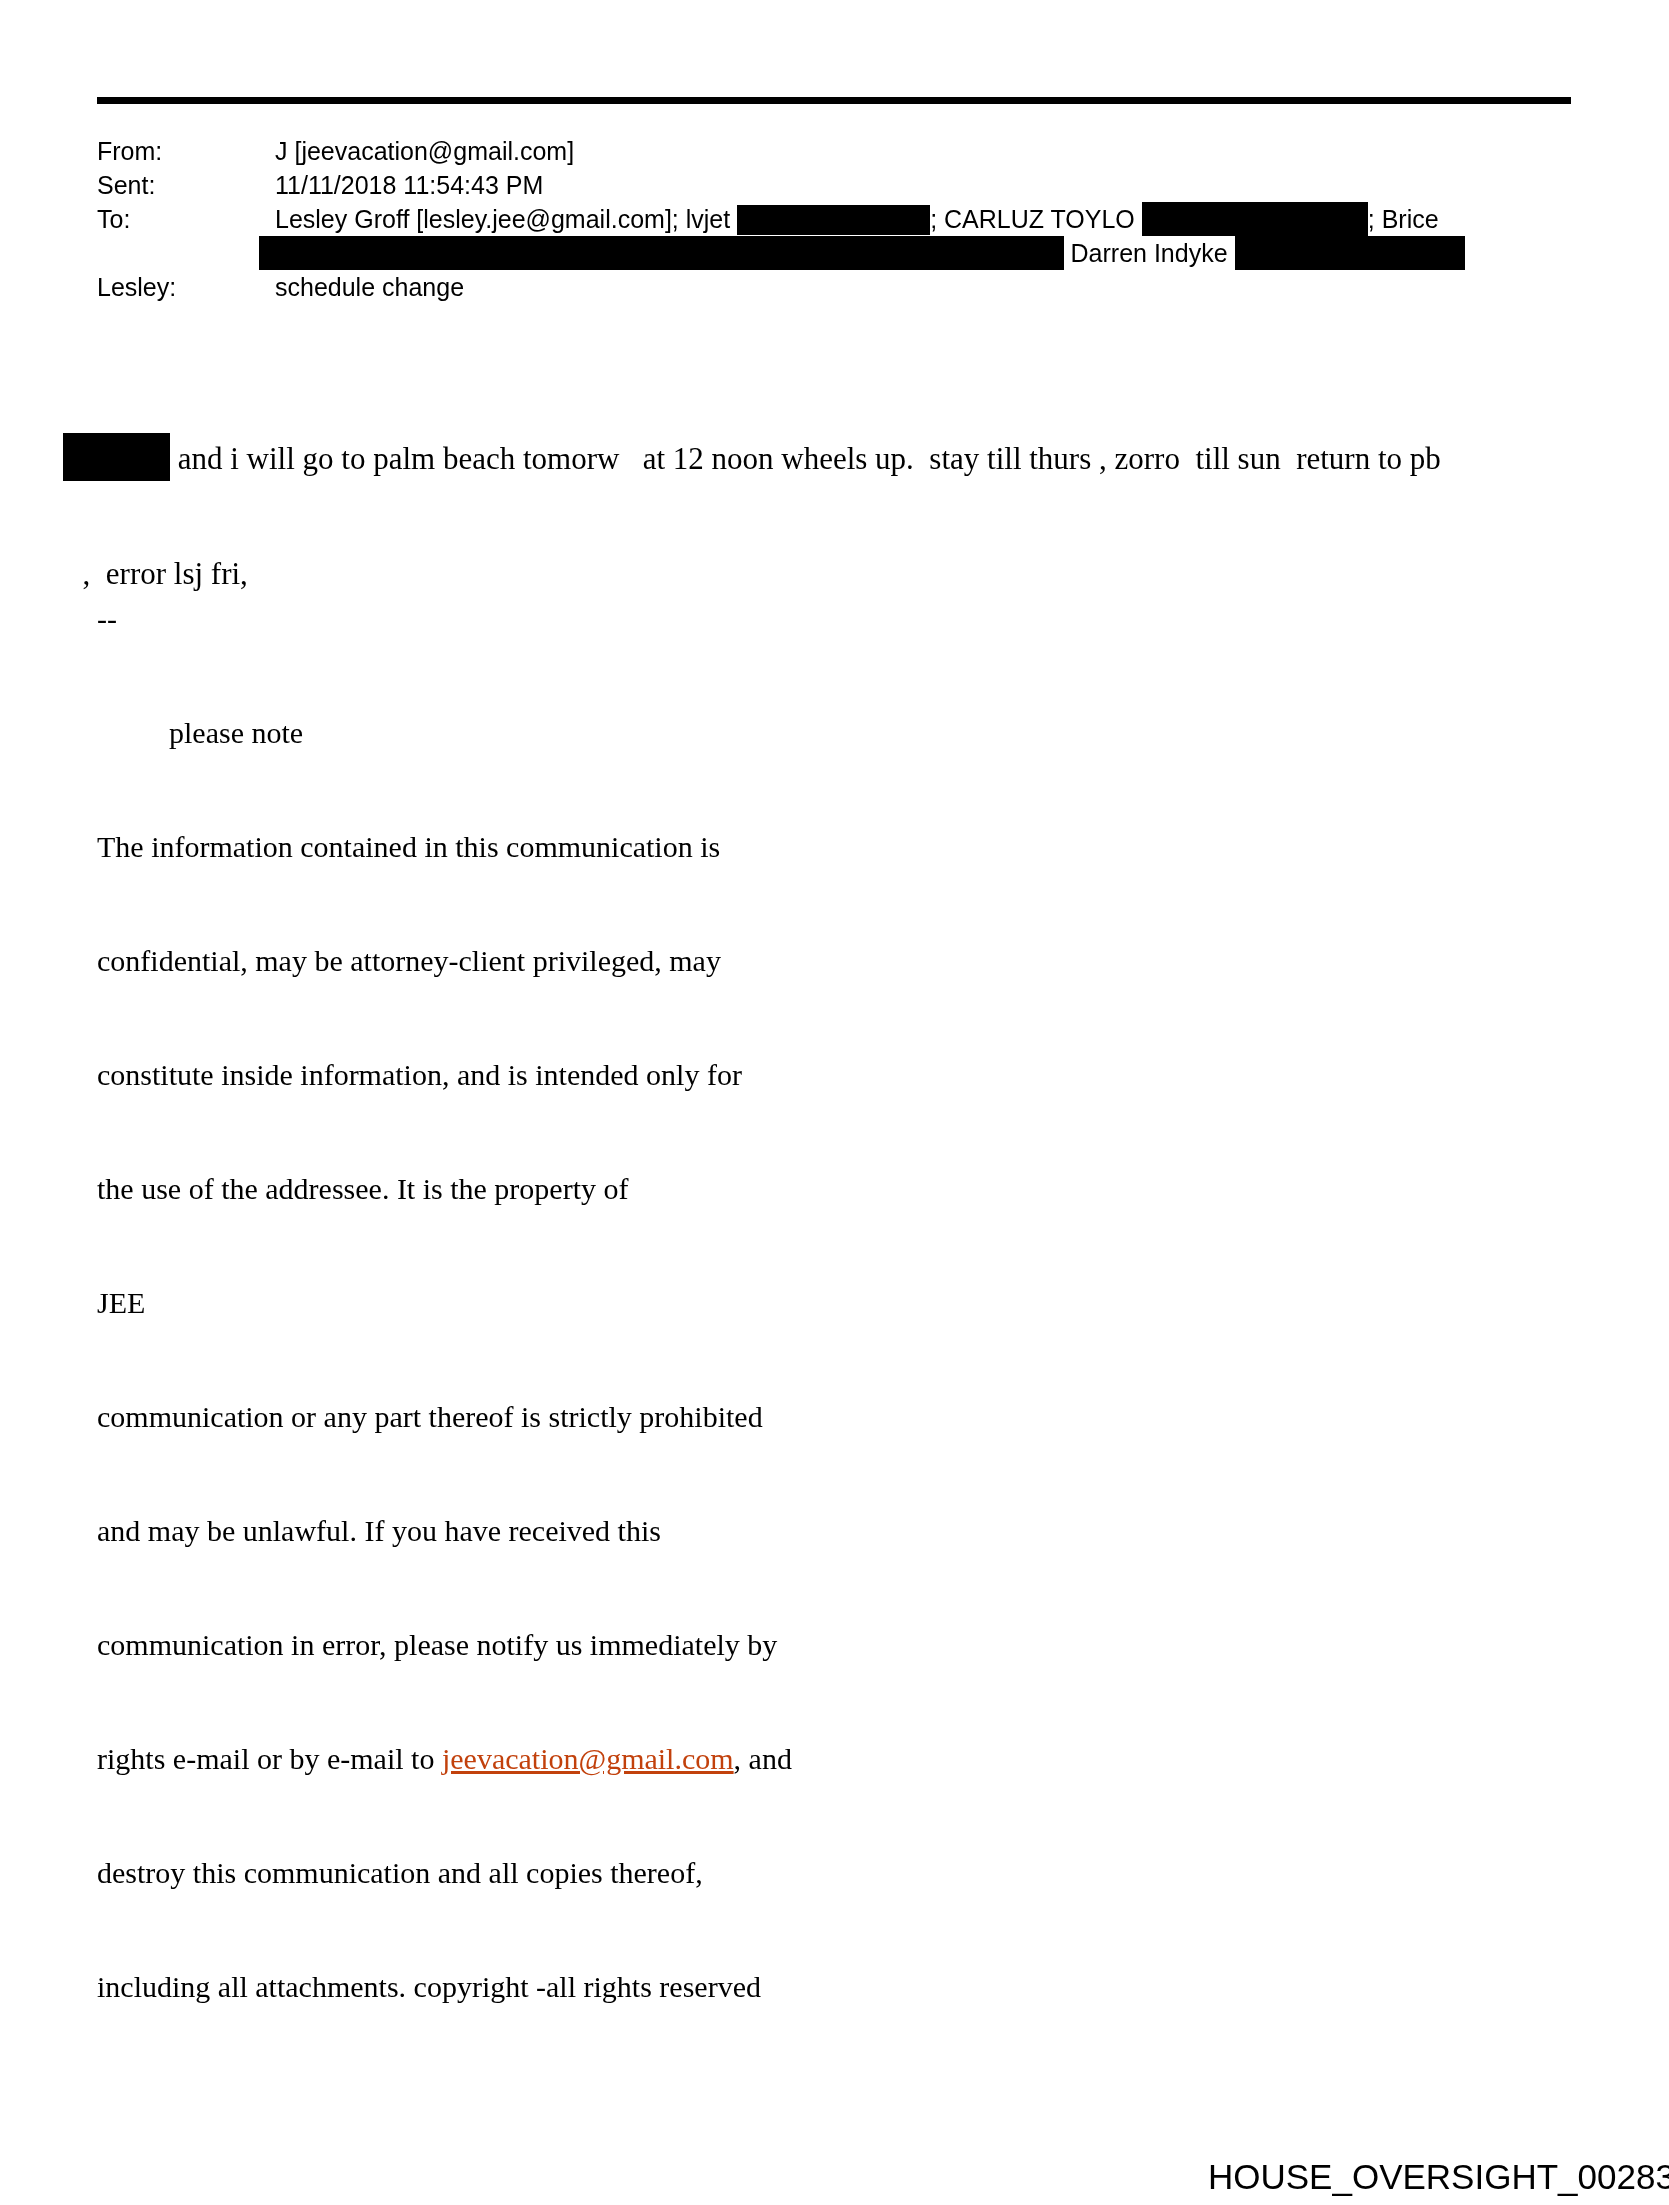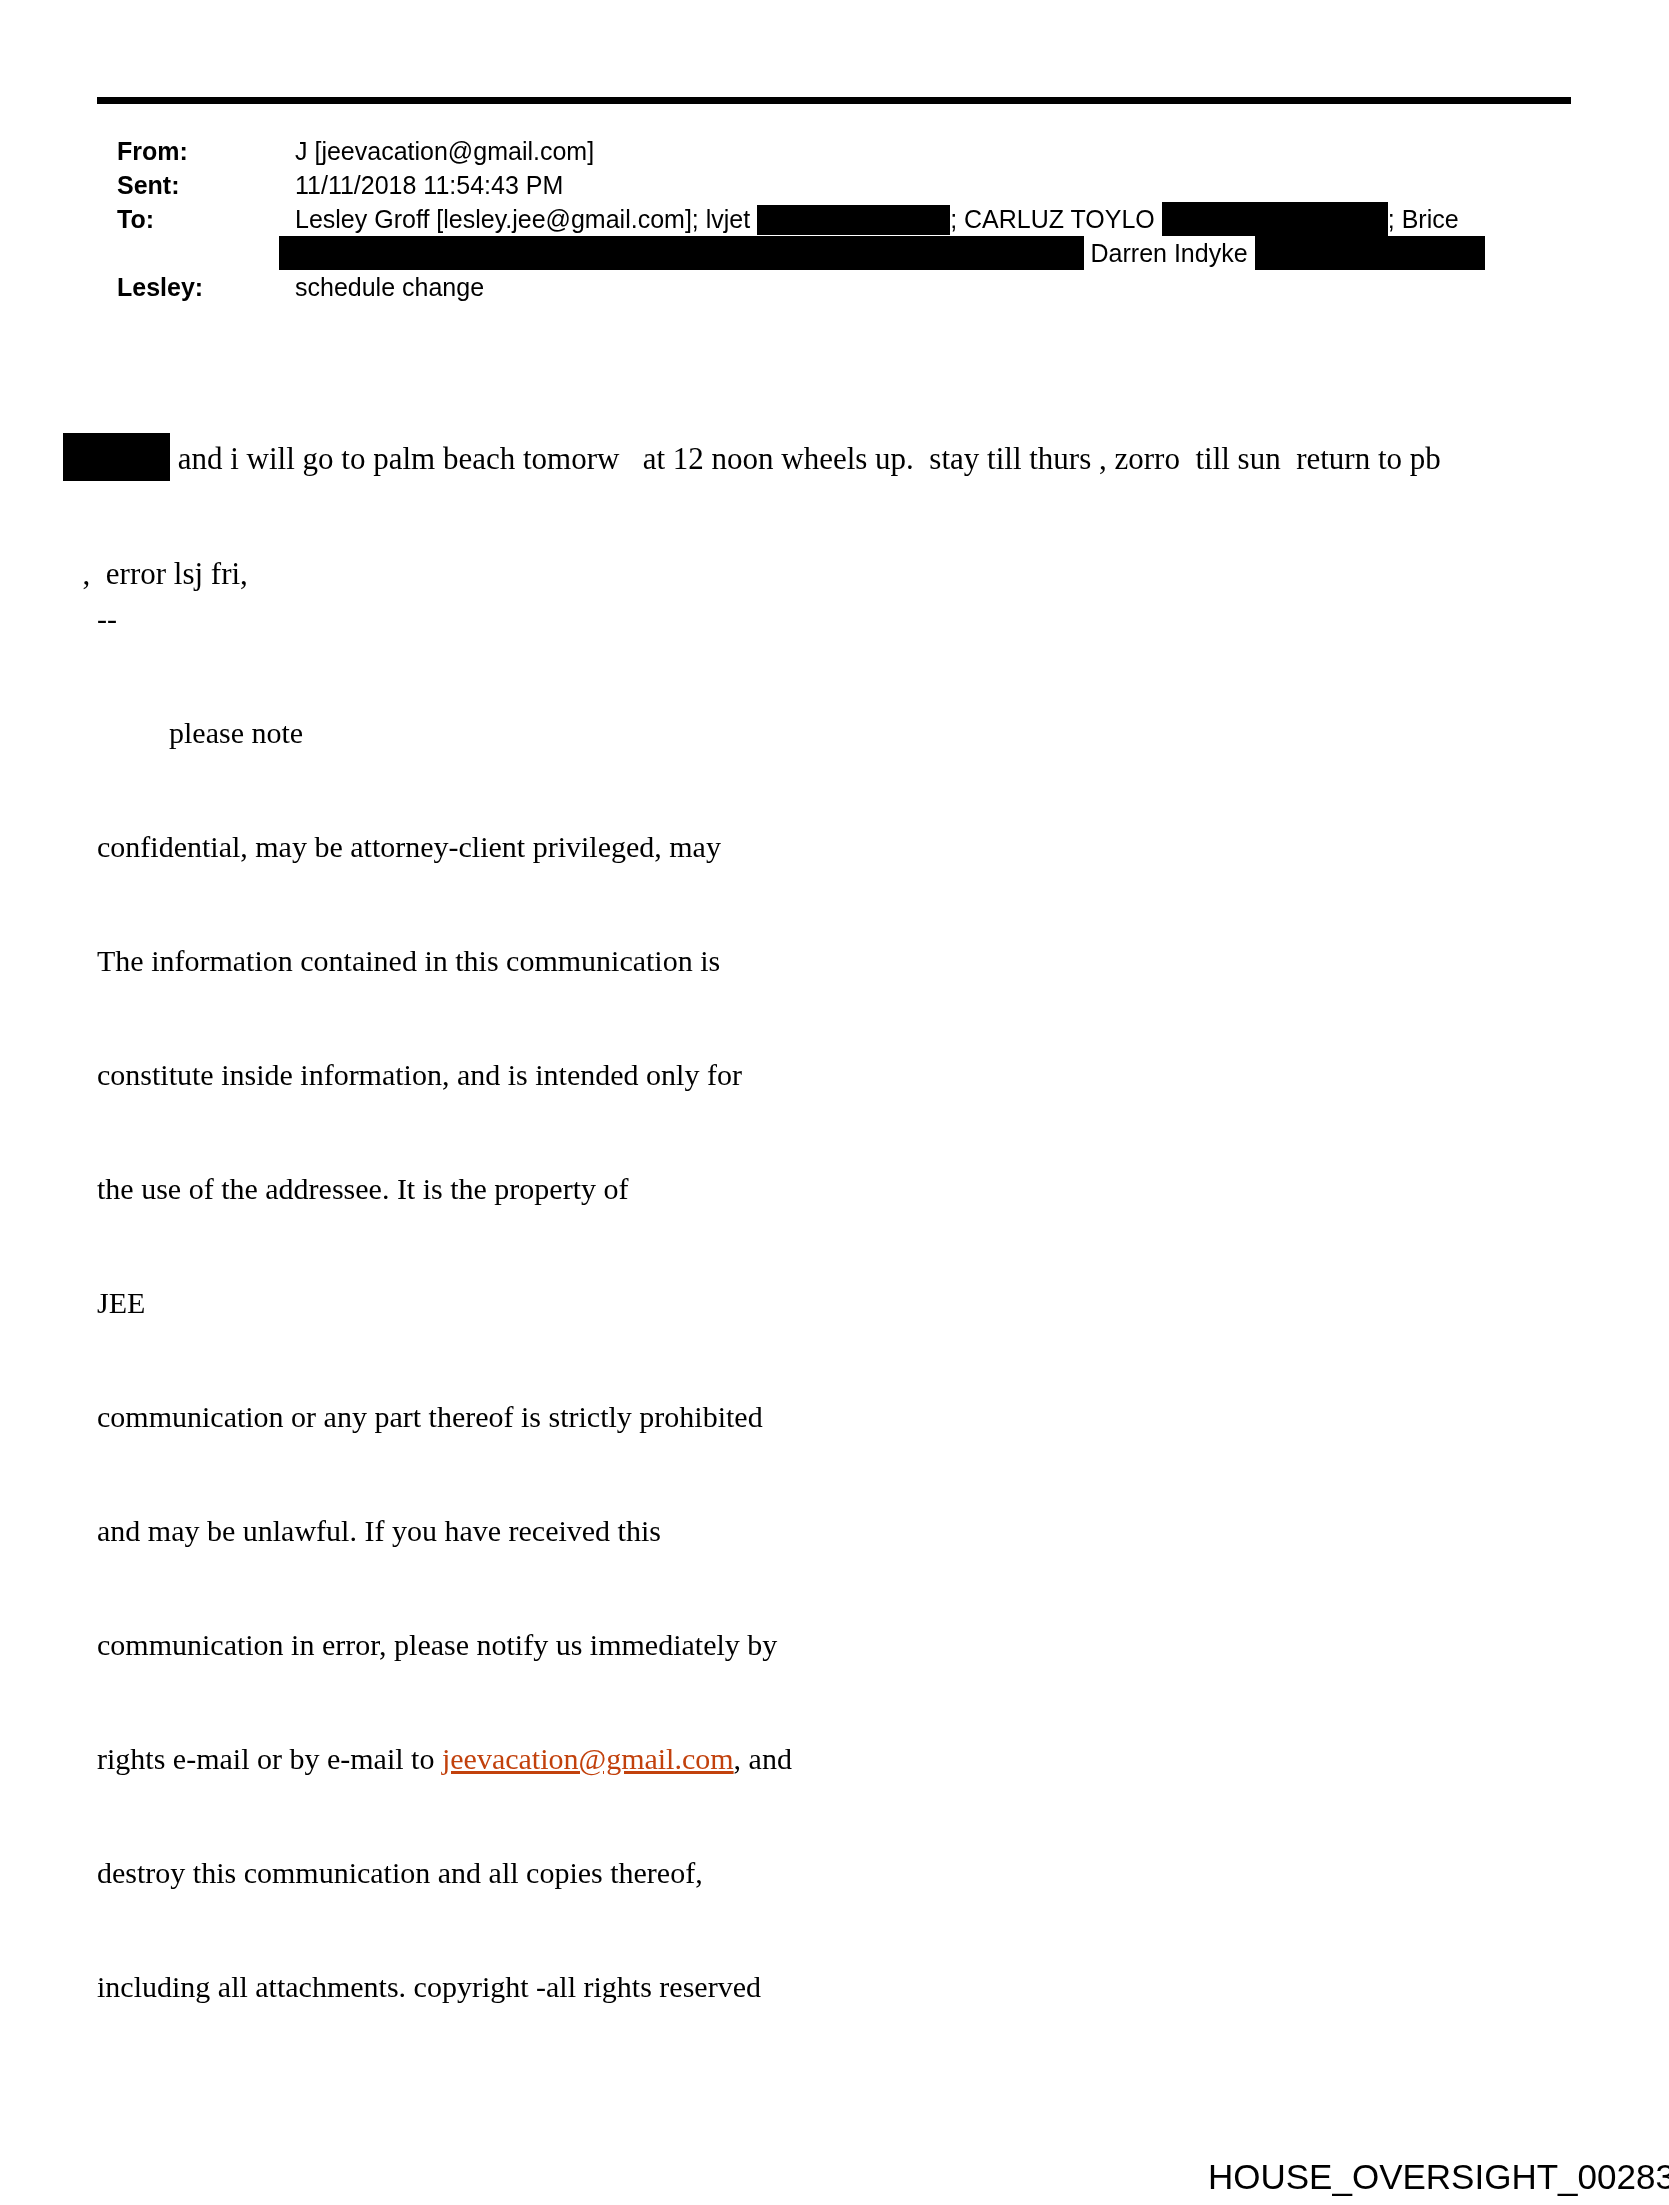--- a/index.html
+++ b/index.html
@@ -32,23 +32,22 @@
     top: 134px;
     width: 1479px;
     font-family: "Liberation Sans", sans-serif;
     font-size: 25px;
     line-height: 34px;
   }
   .hdr-row { display: flex; align-items: flex-start; min-height: 34px; }
   .hdr-label {
     width: 178px;
     flex: 0 0 178px;
-    font-weight: bold;
+    font-weight: normal;
     white-space: pre;
-    margin-left: 20px;
   }
   .hdr-value {
     flex: 1 1 auto;
     white-space: pre-wrap;
   }
   .redaction {
     display: inline-block;
     background: #000000;
     vertical-align: -6.5px;
   }
@@ -131,22 +130,22 @@
   </div>
 
   <div class="body-block">
     <div><span class="red-body"></span><span> and i will go to palm beach tomorw   at 12 noon wheels up.  stay till thurs , zorro  till sun  return to pb</span></div>
     <div class="body-line2">,  error lsj fri,</div>
   </div>
 
   <div class="sig-block">
     <div>--</div>
     <div class="sig-note">please note</div>
+    <div>The information contained in this communication is</div>
     <div>confidential, may be attorney-client privileged, may</div>
-    <div>The information contained in this communication is</div>
     <div>constitute inside information, and is intended only for</div>
     <div>the use of the addressee. It is the property of</div>
     <div>JEE</div>
     <div>communication or any part thereof is strictly prohibited</div>
     <div>and may be unlawful. If you have received this</div>
     <div>communication in error, please notify us immediately by</div>
     <div><span>rights e-mail or by e-mail to </span><a class="mail-link" href="#">jeevacation@gmail.com</a><span>, and</span></div>
     <div>destroy this communication and all copies thereof,</div>
     <div>including all attachments. copyright -all rights reserved</div>
   </div>

